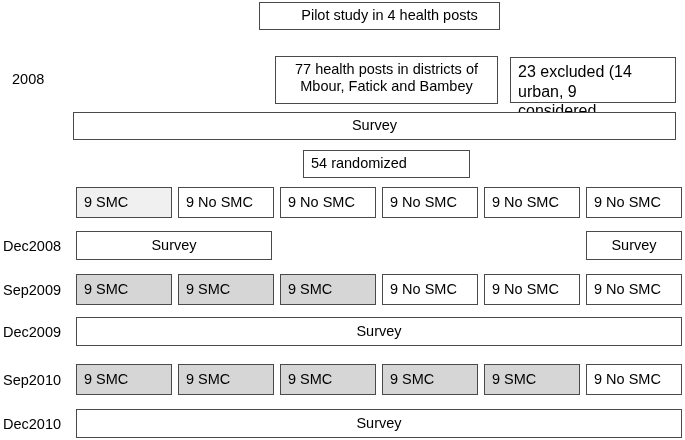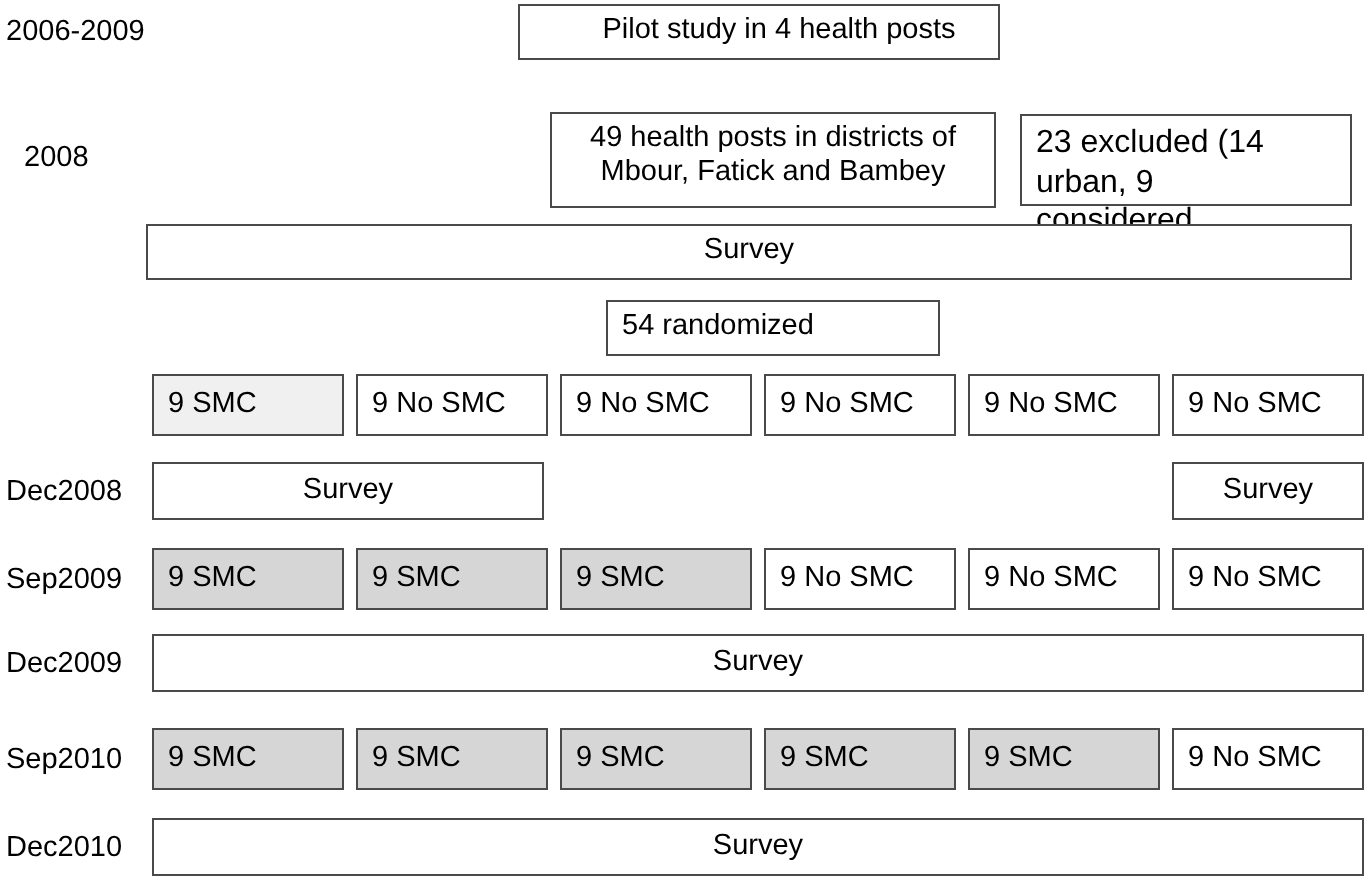--- a/index.html
+++ b/index.html
@@ -58,28 +58,27 @@
     white-space: nowrap;
     display: flex;
     align-items: center;
   }
 </style>
 </head>
 <body>
 
 <div id="diagram">
 
-  <div class="row-label" style="left:3px; top:4px; width:110px; height:24px;">2006-2009</div>
 
   <div class="box" style="left:259px; top:2px; width:241px; height:28px;padding-left:23px;">Pilot study in 4 health posts</div>
 
   <div class="row-label" style="left:12px; top:67px; width:110px; height:24px;">2008</div>
 
   <div class="box multiline" style="left:275px; top:56px; width:223px; height:48px;">
-    <div>49 health posts in districts of</div>
+    <div>77 health posts in districts of</div>
     <div>Mbour, Fatick and Bambey</div>
   </div>
 
   <div class="box multiline small left-text" style="left:510px; top:57px; width:166px; height:46px;">
     <div>23 excluded (14 urban, 9</div>
     <div>considered unsuitable)</div>
   </div>
 
   <div class="box" style="left:73px; top:112px; width:603px; height:28px;">Survey</div>
 

